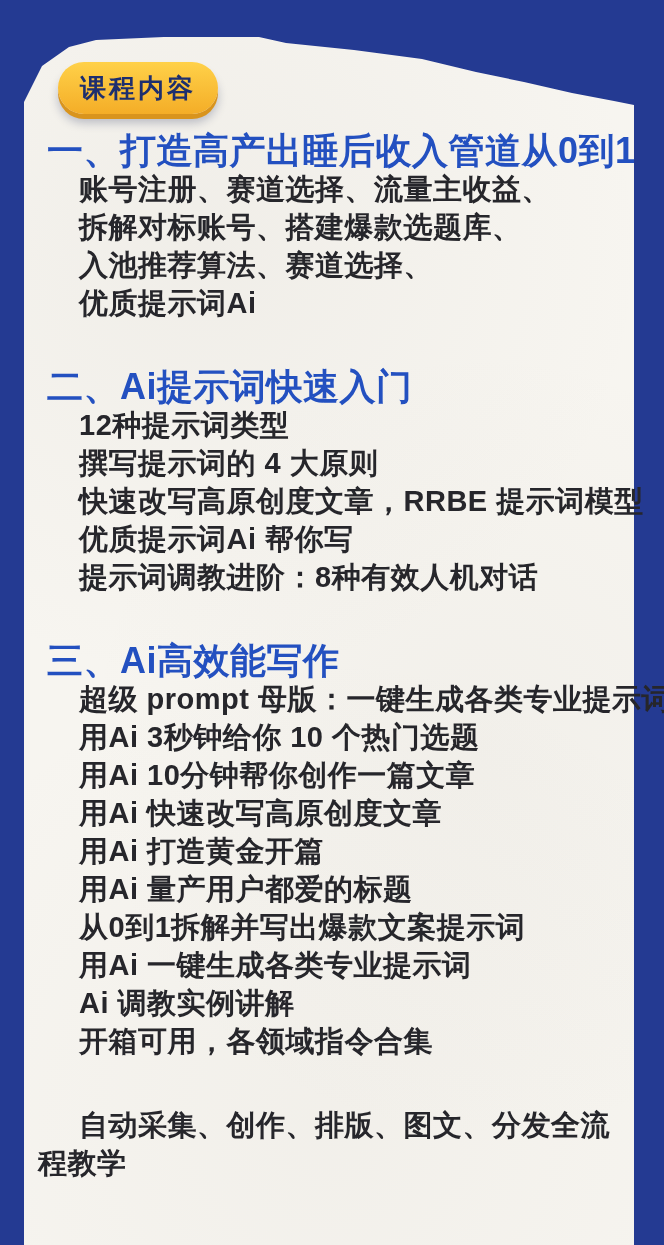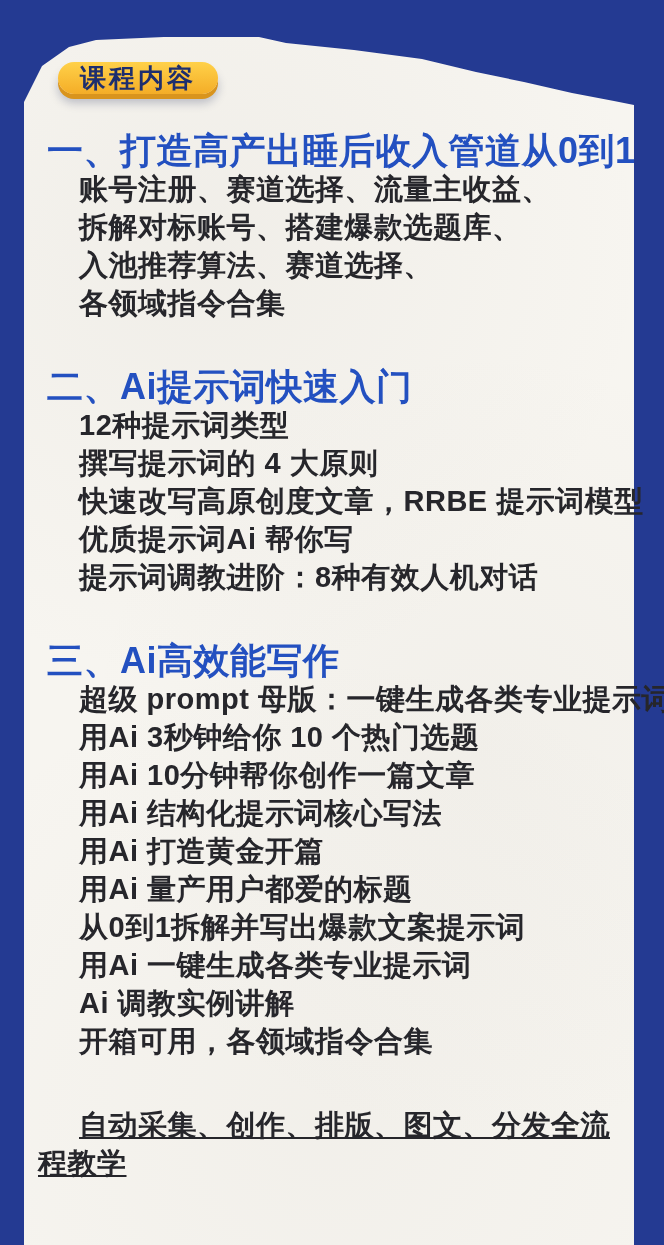--- a/index.html
+++ b/index.html
@@ -39,21 +39,21 @@
     position:absolute; inset:0;
     background:
       radial-gradient(circle at 30% 20%, rgba(180,175,165,.10), transparent 40%),
       radial-gradient(circle at 75% 60%, rgba(180,175,165,.08), transparent 45%),
       radial-gradient(circle at 50% 90%, rgba(180,175,165,.08), transparent 40%);
     pointer-events:none;
   }
   .badge{
     position:absolute;
     left:58px; top:62px;
-    width:160px; height:32px;
+    width:160px; height:52px;
     display:flex; align-items:center; justify-content:center;
     background:linear-gradient(180deg,var(--badge-top),var(--badge-bottom));
     border-radius:26px;
     box-shadow:0 5px 0 var(--badge-shadow), 0 9px 10px rgba(20,30,80,.25);
     color:var(--badge-text);
     font-size:26px; font-weight:800; letter-spacing:3px;
     white-space:nowrap;
   }
   .content{
     position:absolute;
@@ -70,53 +70,53 @@
     white-space:nowrap;
   }
   .item{
     color:var(--body-text);
     font-size:29px; font-weight:700;
     line-height:38px;
     text-indent:41px;
     letter-spacing:.5px;
     white-space:nowrap;
   }
-  .section.wrap .item{ white-space:normal;text-decoration:underline; }
+  .section.wrap .item{ white-space:normal; }
 </style>
 </head>
 <body>
 
 <div class="card"></div>
 
 <div class="badge">
   <span>课程内容</span>
 </div>
 
 <div class="content">
     <section class="section">
       <h2 class="section-title">一、打造高产出睡后收入管道从0到1</h2>
       <div class="item">账号注册、赛道选择、流量主收益、</div>
       <div class="item">拆解对标账号、搭建爆款选题库、</div>
       <div class="item">入池推荐算法、赛道选择、</div>
-      <div class="item">各领域指令合集</div>
+      <div class="item">优质提示词Ai</div>
     </section>
     <section class="section">
       <h2 class="section-title">二、Ai提示词快速入门</h2>
       <div class="item">12种提示词类型</div>
       <div class="item">撰写提示词的 4 大原则</div>
       <div class="item">快速改写高原创度文章，RRBE 提示词模型</div>
       <div class="item">优质提示词Ai 帮你写</div>
       <div class="item">提示词调教进阶：8种有效人机对话</div>
     </section>
     <section class="section">
       <h2 class="section-title">三、Ai高效能写作</h2>
       <div class="item">超级 prompt 母版：一键生成各类专业提示词</div>
       <div class="item">用Ai 3秒钟给你 10 个热门选题</div>
       <div class="item">用Ai 10分钟帮你创作一篇文章</div>
-      <div class="item">用Ai 结构化提示词核心写法</div>
+      <div class="item">用Ai 快速改写高原创度文章</div>
       <div class="item">用Ai 打造黄金开篇</div>
       <div class="item">用Ai 量产用户都爱的标题</div>
       <div class="item">从0到1拆解并写出爆款文案提示词</div>
       <div class="item">用Ai 一键生成各类专业提示词</div>
       <div class="item">Ai 调教实例讲解</div>
       <div class="item">开箱可用，各领域指令合集</div>
     </section>
     <section class="section wrap">
       <div class="item">自动采集、创作、排版、图文、分发全流程教学</div>
     </section>

